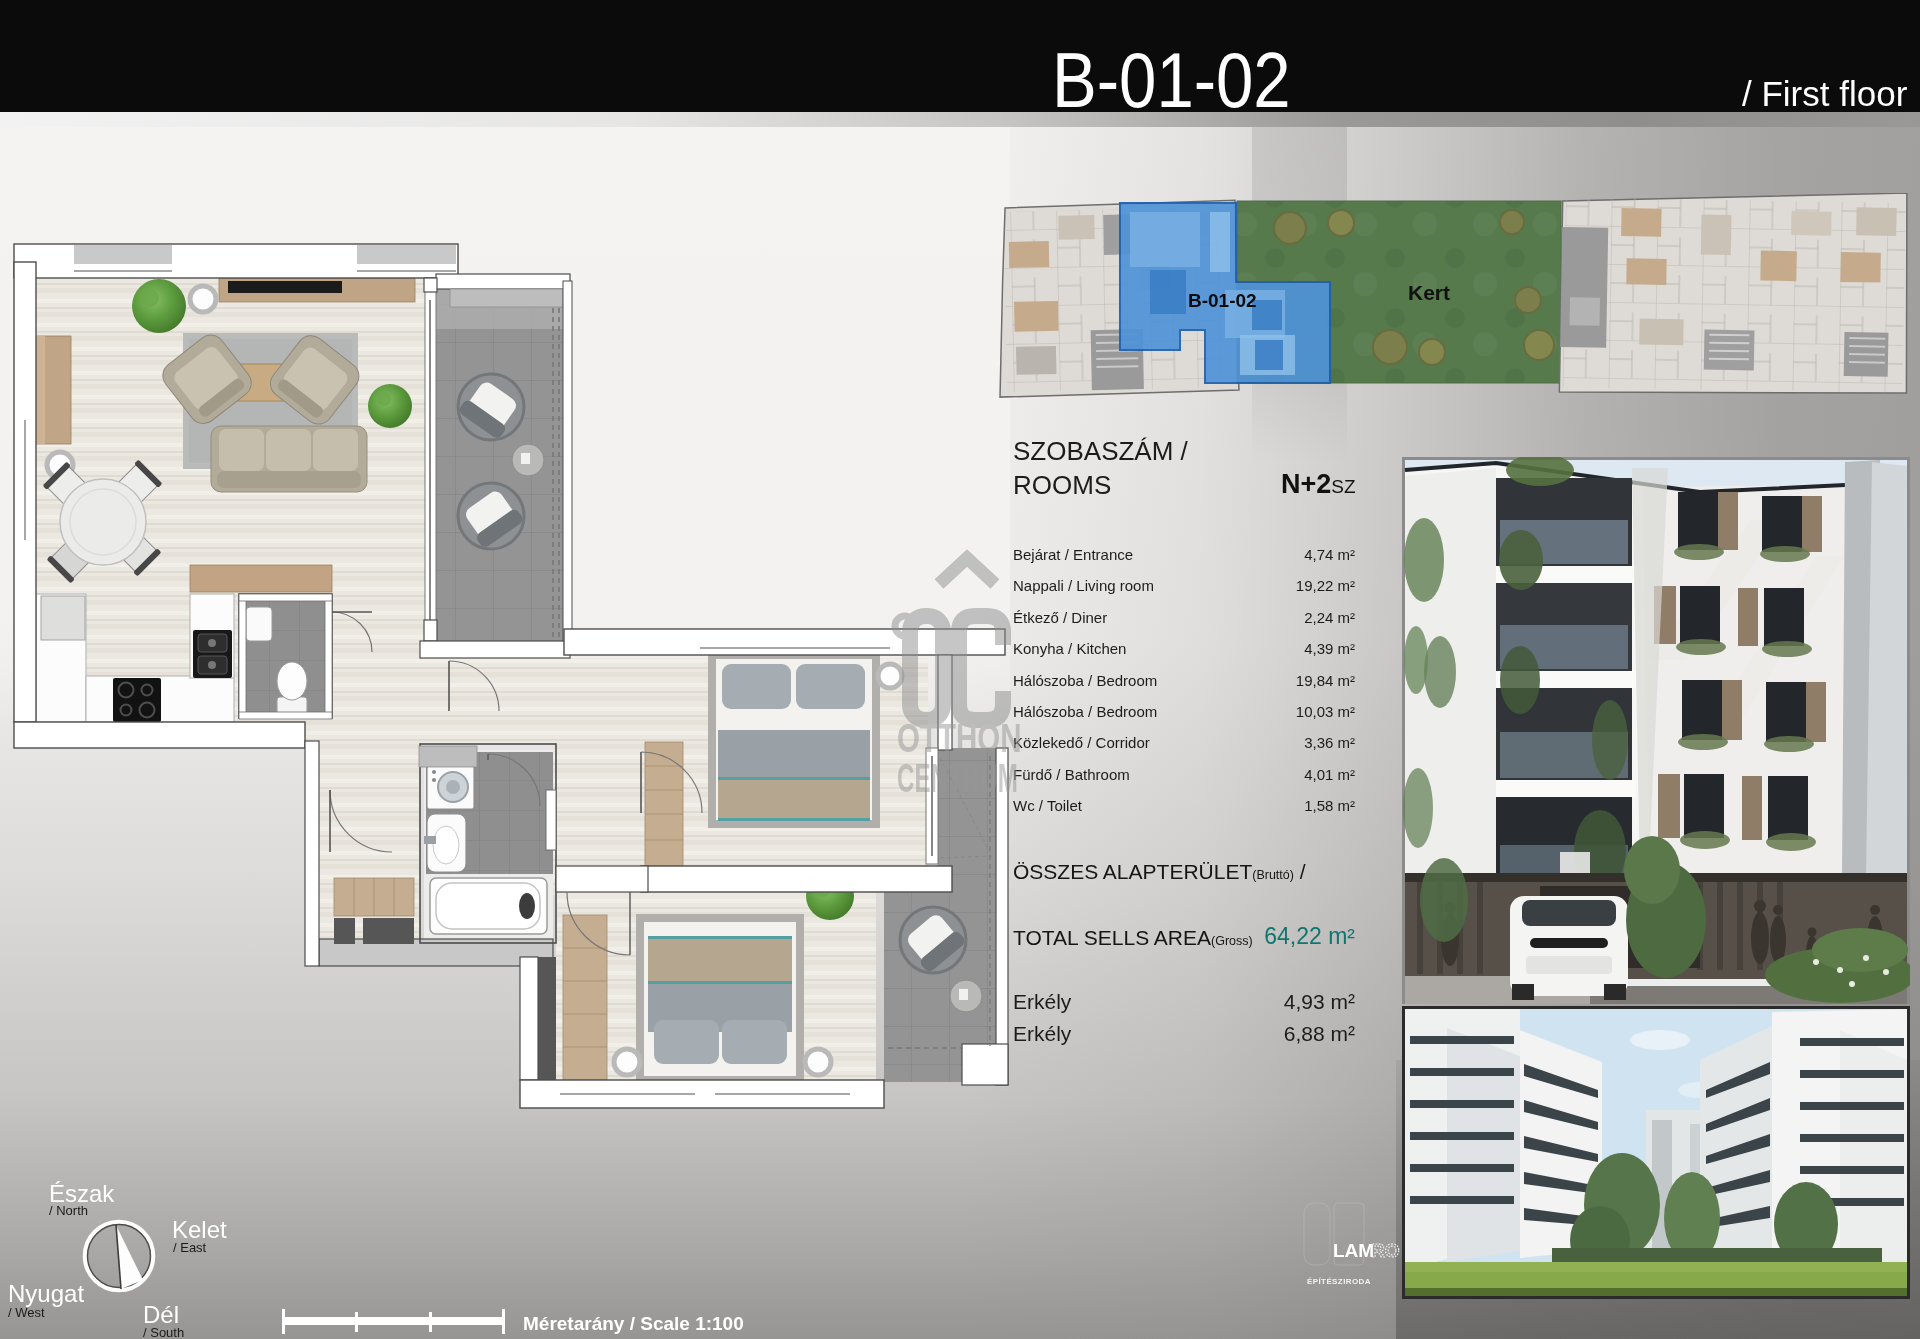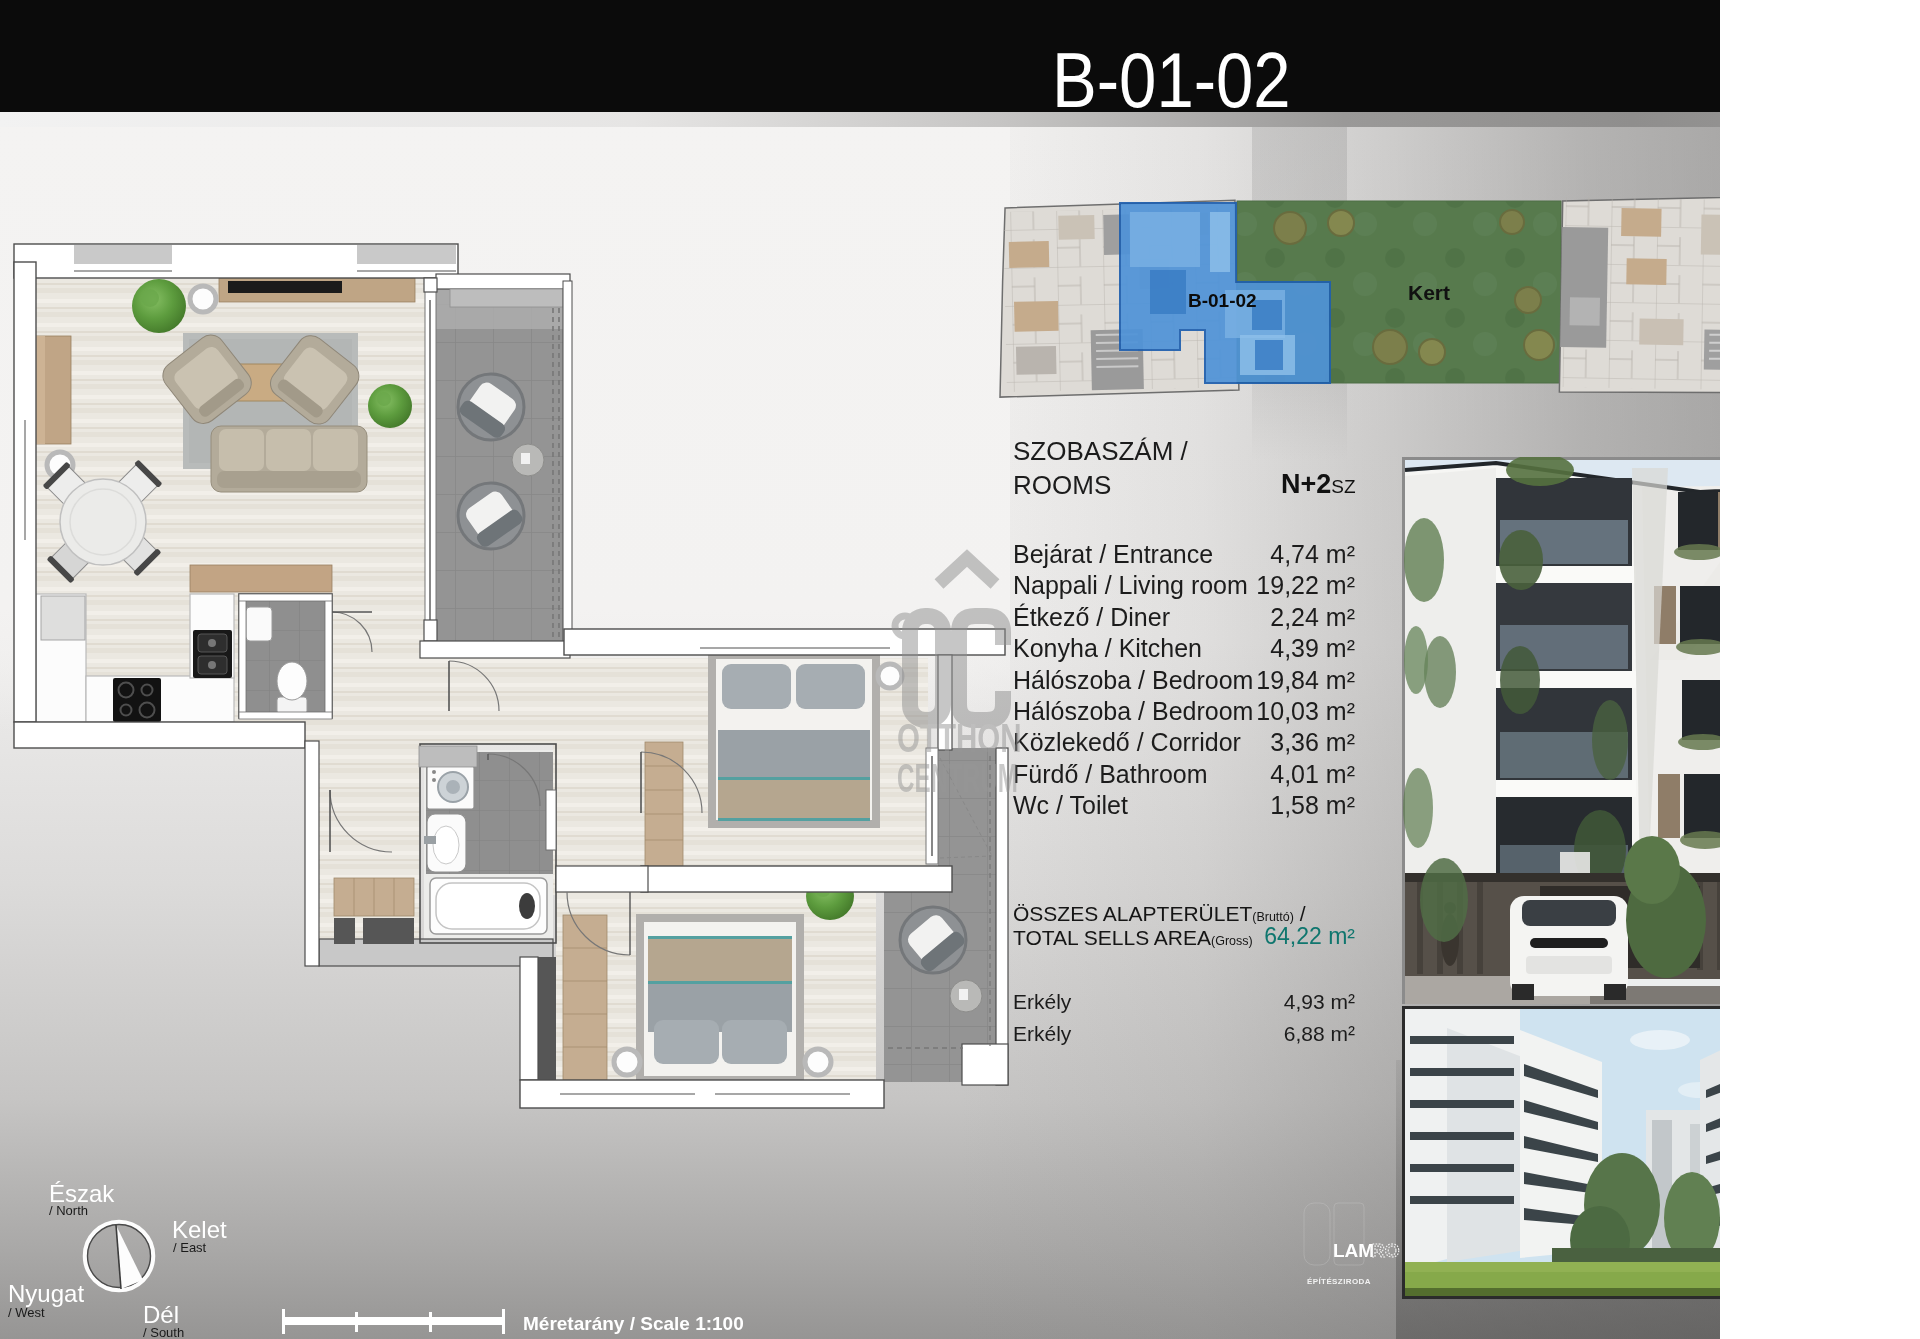--- a/index.html
+++ b/index.html
@@ -1,16 +1,16 @@
 <!DOCTYPE html>
 <html><head>
 <meta charset="utf-8">
 <style>
   html,body{margin:0;padding:0;}
-  #page{position:relative;width:1720px;height:1339px;overflow:hidden;
+  #page{position:relative;width:1920px;height:1339px;overflow:hidden;
         font-family:"Liberation Sans", sans-serif;background:#efeeed;}
   .abs{position:absolute;}
 </style>
 </head>
 <body>
 <div id="page">
 
   <div class="abs" style="left:0;top:0;width:1920px;height:1339px;
     background:linear-gradient(180deg,#f3f2f1 10%,#eeedec 48%,#dcdbda 66%,#c6c5c4 82%,#aaa9a8 93%,#969594 100%);"></div>
 
@@ -36,33 +36,33 @@
 
   <div class="abs" style="left:0;top:112px;width:1920px;height:15px;
     background:linear-gradient(90deg,#f2f2f2 0%,#e6e5e4 33%,#c6c5c4 52%,#9a9998 70%,#8f8e8d 85%,#999897 100%);"></div>
 
   <div class="abs" style="left:1013px;top:436px;font-size:26px;color:#1c1c1c;">SZOBASZÁM /</div>
 
   <div class="abs" style="left:1013px;top:470px;font-size:26px;color:#1c1c1c;">ROOMS</div>
 
   <div class="abs" style="left:1281px;top:469px;font-size:27px;font-weight:700;color:#111;">N+2<span style="font-size:19px;font-weight:400;">SZ</span></div>
 
-  <div class="abs" style="left:1013px;top:539px;width:342px;font-size:25px;color:#1c1c1c;line-height:31.4px;">
+  <div class="abs" style="left:1013px;top:539px;width:342px;font-size:15px;color:#1c1c1c;line-height:31.4px;">
     <div style="position:relative;">Bejárat / Entrance<span style="position:absolute;right:0;">4,74 m²</span></div>
     <div style="position:relative;">Nappali / Living room<span style="position:absolute;right:0;">19,22 m²</span></div>
     <div style="position:relative;">Étkező / Diner<span style="position:absolute;right:0;">2,24 m²</span></div>
     <div style="position:relative;">Konyha / Kitchen<span style="position:absolute;right:0;">4,39 m²</span></div>
     <div style="position:relative;">Hálószoba / Bedroom<span style="position:absolute;right:0;">19,84 m²</span></div>
     <div style="position:relative;">Hálószoba / Bedroom<span style="position:absolute;right:0;">10,03 m²</span></div>
     <div style="position:relative;">Közlekedő / Corridor<span style="position:absolute;right:0;">3,36 m²</span></div>
     <div style="position:relative;">Fürdő / Bathroom<span style="position:absolute;right:0;">4,01 m²</span></div>
     <div style="position:relative;">Wc / Toilet<span style="position:absolute;right:0;">1,58 m²</span></div>
   </div>
 
-  <div class="abs" style="left:1013px;top:902px;font-size:21px;color:#151515;">ÖSSZES ALAPTERÜLET<span style="font-size:12.5px;">(Bruttó)</span> /</div>
+  <div class="abs" style="left:1013px;top:860px;font-size:21px;color:#151515;">ÖSSZES ALAPTERÜLET<span style="font-size:12.5px;">(Bruttó)</span> /</div>
 
   <div class="abs" style="left:1013px;top:926px;font-size:21px;color:#151515;">TOTAL SELLS AREA<span style="font-size:12.5px;">(Gross)</span></div>
 
   <div class="abs" style="left:1262px;top:923px;width:93px;text-align:right;font-size:23px;color:#0f766e;">64,22 m²</div>
 
   <div class="abs" style="left:1013px;top:990px;width:342px;font-size:21px;color:#1c1c1c;">Erkély<span style="position:absolute;right:0;">4,93 m²</span></div>
 
   <div class="abs" style="left:1013px;top:1022px;width:342px;font-size:21px;color:#1c1c1c;">Erkély<span style="position:absolute;right:0;">6,88 m²</span></div>
 
   <div class="abs" style="left:49px;top:1180px;font-size:24px;color:#fff;">Észak</div>

